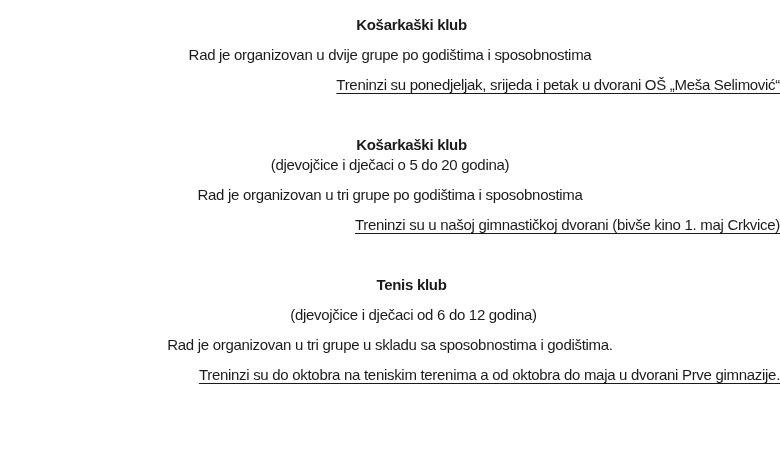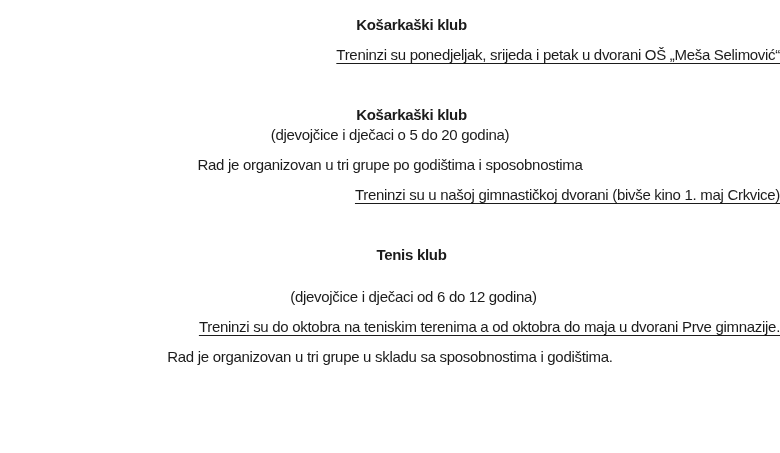--- a/index.html
+++ b/index.html
@@ -35,41 +35,42 @@
   .club .training {
     text-decoration: underline;
     text-decoration-thickness: 1px;
     text-underline-offset: 3px;
     text-align: right;
   }
   .club + .club {
     margin-top: 40px;
   }
   .club.spaced .sub {
-    margin-top: 22px;
+    margin-top: 10px;
     padding-left: 47px;
   }
 </style>
 </head>
 <body>
 
 <div class="doc">
 
   <section class="club">
     <div class="title">Košarkaški klub</div>
+    <div class="line">Rad je organizovan u dvije grupe po godištima i sposobnostima</div>
     <div class="line training">Treninzi su ponedjeljak, srijeda i petak u dvorani OŠ „Meša Selimović“</div>
   </section>
 
   <section class="club">
     <div class="title">Košarkaški klub</div>
     <div class="sub">(djevojčice i dječaci o 5 do 20 godina)</div>
     <div class="line">Rad je organizovan u tri grupe po godištima i sposobnostima</div>
     <div class="line training">Treninzi su u našoj gimnastičkoj dvorani (bivše kino 1. maj Crkvice)</div>
   </section>
 
   <section class="club spaced">
     <div class="title">Tenis klub</div>
     <div class="sub">(djevojčice i dječaci od 6 do 12 godina)</div>
+    <div class="line">Rad je organizovan u tri grupe u skladu sa sposobnostima i godištima.</div>
     <div class="line training">Treninzi su do oktobra na teniskim terenima a od oktobra do maja u dvorani Prve gimnazije.</div>
-    <div class="line">Rad je organizovan u tri grupe u skladu sa sposobnostima i godištima.</div>
   </section>
 
 </div>
 
 </body></html>

